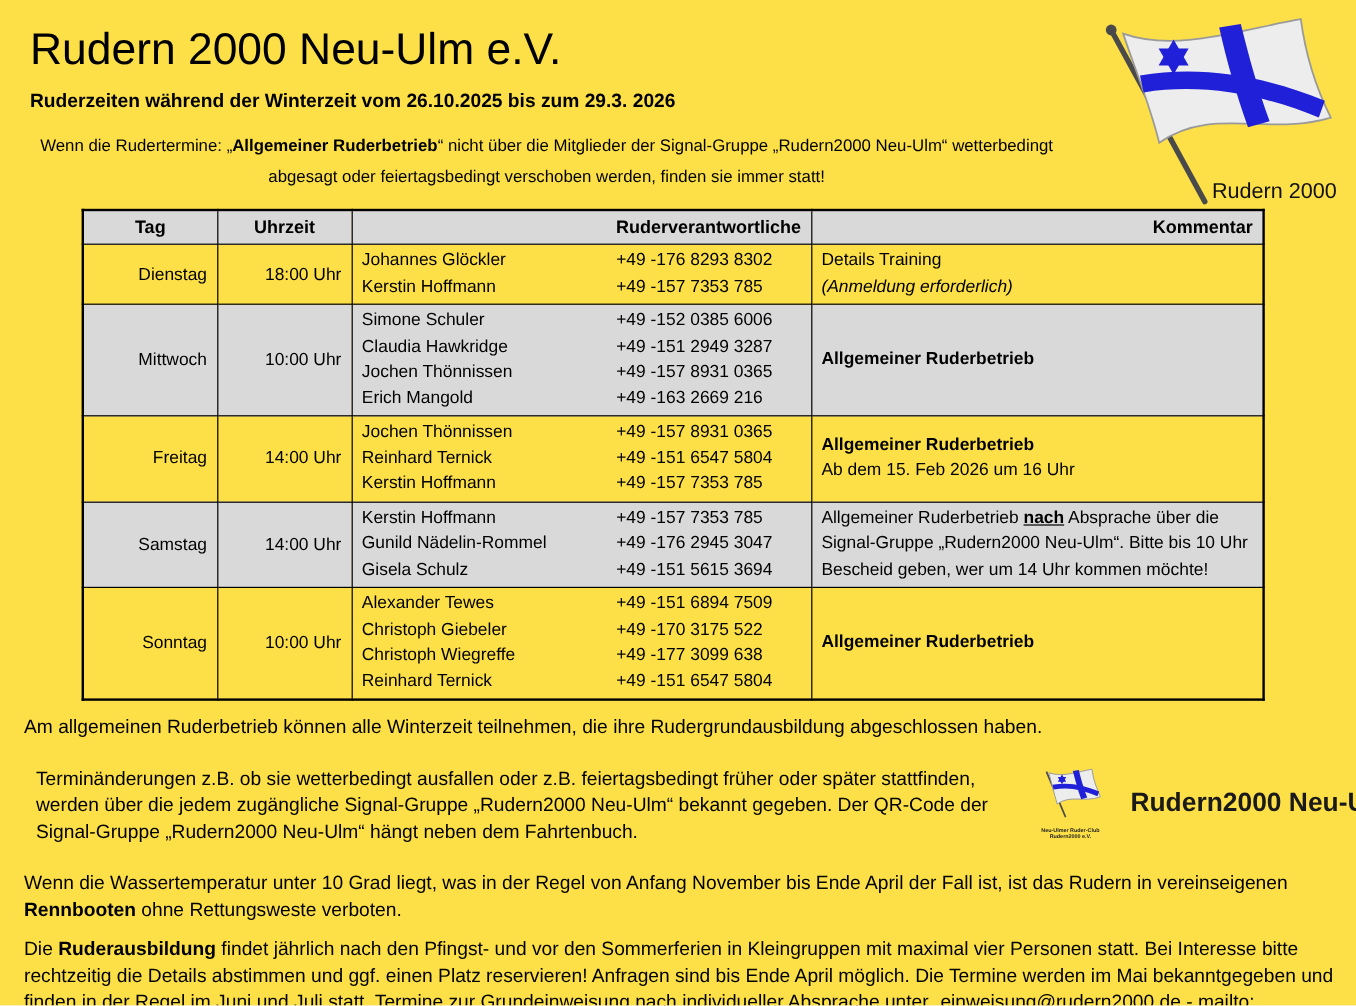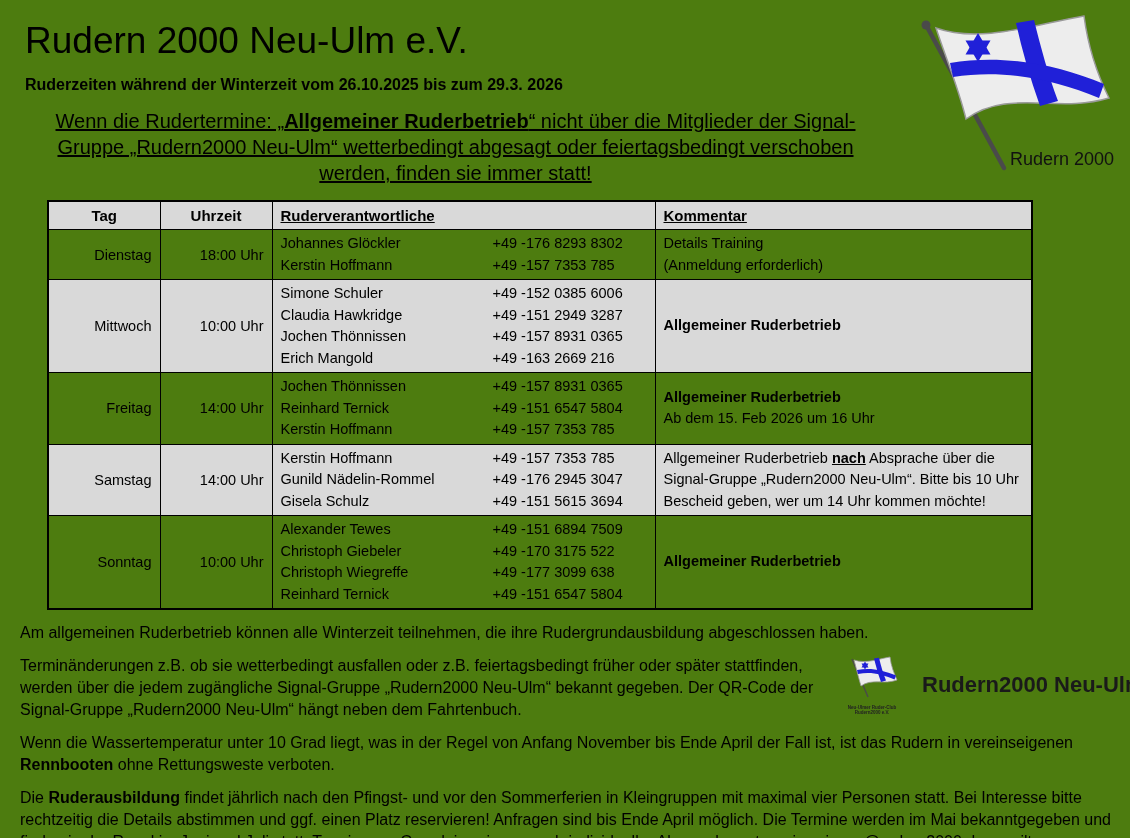--- a/index.html
+++ b/index.html
@@ -1,86 +1,86 @@
 <!DOCTYPE html>
 <html lang="de"><head>
 <meta charset="utf-8">
 <style>
   html,body{margin:0;padding:0;background:#fff;}
   .page{
     position:relative;
     width:1130px;height:838px;
-    background:#4d7c0f;
+    background:#fde047;
     font-family:"Liberation Sans",sans-serif;
     color:#000;
     overflow:hidden;
   }
   
   .title{
     margin:20px 0 0 25px;
     font-size:37px;line-height:42px;
     font-weight:400;
     letter-spacing:0px;
   }
   .subtitle{
     margin:9px 0 0 25px;
     font-size:16px;line-height:27px;
     font-weight:700;
   }
   .intro{
     width:855px;
     margin:10px 0 0 28px;
     text-align:center;
-    font-size:20px;line-height:26px;text-decoration:underline;
+    font-size:14px;line-height:26px;
   }
   .logo-box{
     position:absolute;top:4px;right:12px;
     width:212px;height:168px;text-align:right;
   }
   .logo-caption{
     position:absolute;right:4px;bottom:2px;
     font-size:18px;color:#111;
   }
   
   table.sched{
-    margin:14px 0 0 47px;
+    margin:14px 0 0 68px;
     border-collapse:collapse;
     table-layout:fixed;
     width:984px;
     border:2.5px solid #000;
     font-size:14.5px;
   }
   table.sched th, table.sched td{
     border:1px solid #000;
     padding:3px 8px;
     vertical-align:middle;
   }
   table.sched th{
     background:#d9d9d9;
     font-weight:700;
     font-size:15px;
     padding:5px 8px;
   }
   th.c-day, th.c-time{text-align:center;}
-  th.c-resp, th.c-comment{text-align:left;text-decoration:underline;}
+  th.c-resp, th.c-comment{text-align:right;}
   col.w-day{width:112px;}
   col.w-time{width:112px;}
   col.w-resp{width:383px;}
   col.w-comment{width:377px;}
   tr.shaded td{background:#d9d9d9;}
   td.day, td.time{text-align:right;}
   .person-line{display:flex;line-height:21.5px;}
   .p-name{display:inline-block;width:212px;flex:0 0 212px;}
   .p-phone{white-space:nowrap;}
   .comment-line{line-height:21.5px;}
   
   .notes{margin:12px 15px 0 20px;font-size:16px;line-height:22px;}
   .notes p{margin:0 0 11px 0;}
   .p2row{display:flex;align-items:center;gap:18px;margin:0 0 11px 0;}
-  .p2row p{flex:0 0 800px;margin:0;}
+  .p2row p{flex:0 0 800px;margin:10px;}
   .signal-block{
     display:flex;align-items:center;gap:16px;
     margin-top:-6px;
   }
   .signal-caption{
     font-size:22px;font-weight:600;color:#1a1a1a;white-space:nowrap;
   }
   .mini-flag-wrap{display:flex;flex-direction:column;align-items:center;width:68px;}
   .mini-lines{font-size:4.5px;line-height:5px;color:#222;text-align:center;font-weight:700;}
 </style>
@@ -132,21 +132,21 @@
               <span class="p-name">Johannes Glöckler</span>
               <span class="p-phone">+49 -176 8293 8302</span>
             </div>
             <div class="person-line">
               <span class="p-name">Kerstin Hoffmann</span>
               <span class="p-phone">+49 -157 7353 785</span>
             </div>
           </td>
           <td>
             <div class="comment-line"><span>Details Training</span></div>
-            <div class="comment-line"><span style="">(Anmeldung erforderlich)</span></div>
+            <div class="comment-line"><span style="font-style: italic;">(Anmeldung erforderlich)</span></div>
           </td>
         </tr>
         <tr class="shaded">
           <td class="day">Mittwoch</td>
           <td class="time">10:00 Uhr</td>
           <td>
             <div class="person-line">
               <span class="p-name">Simone Schuler</span>
               <span class="p-phone">+49 -152 0385 6006</span>
             </div>

